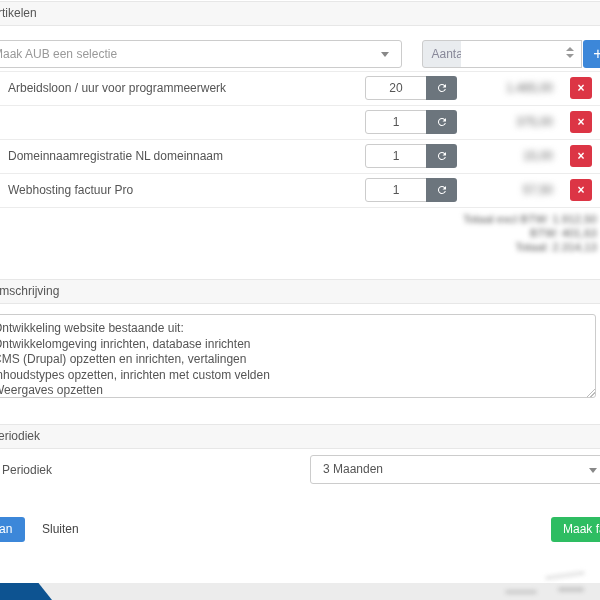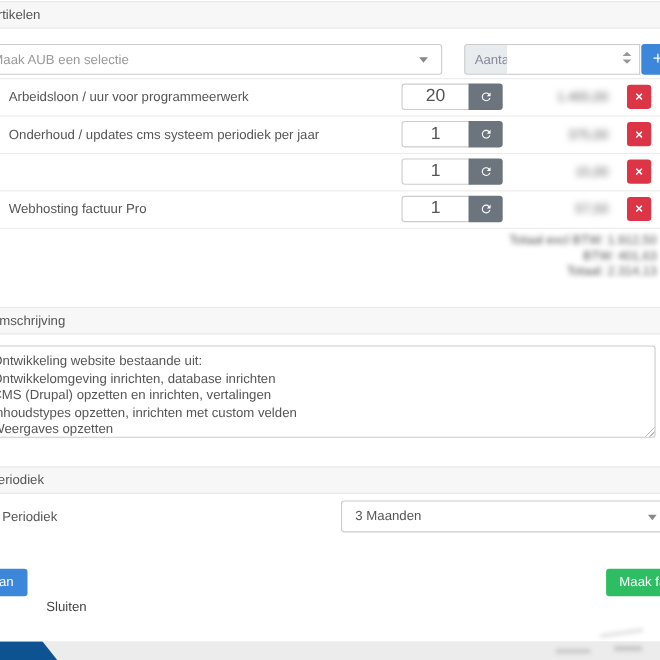--- a/index.html
+++ b/index.html
@@ -41,21 +41,21 @@
     position:absolute;background:#3c87d9;border:none;border-radius:3px;color:#fff;
     font-size:16px;line-height:26px;text-align:center;cursor:pointer;padding:0;
   }
   
   .rows{position:absolute;left:-20px;top:71px;width:640px;}
   .arow{position:relative;width:640px;height:33px;border-bottom:1px solid #ececec;}
   .arow:first-child{border-top:1px solid #ececec;}
   .arow .aname{position:absolute;left:28px;top:0;line-height:32px;font-size:12px;color:#555;white-space:nowrap;}
   .arow .qty{
     position:absolute;left:385px;top:4px;width:62px;height:24px;box-sizing:border-box;
-    border:1px solid #ccc;border-radius:3px 0 0 3px;font-size:16px;color:#555;
+    border:1px solid #ccc;border-radius:3px 0 0 3px;font-size:12px;color:#555;
     text-align:center;outline:none;background:#fff;font-family:"Liberation Sans",sans-serif;
   }
   .arow .btn-refresh{
     position:absolute;left:446px;top:4px;width:31px;height:24px;
     background:#6c757d;border:none;border-radius:0 3px 3px 0;cursor:pointer;
     display:flex;align-items:center;justify-content:center;padding:0;
   }
   .arow .price{
     position:absolute;right:67px;top:0;line-height:32px;font-size:12px;color:#666;
   }
@@ -134,34 +134,34 @@
             <path d="M17.65 6.35A8 8 0 1 0 19.73 14h-2.08A6 6 0 1 1 12 6c1.66 0 3.14.69 4.22 1.78L13 11h7V4l-2.35 2.35z"></path>
           </svg>
       </button>
       <span class="price blurred">1.465,00</span>
       <button class="btn-del">
         <span>×</span>
       </button>
     </div>
 
     <div class="arow">
-      <span class="aname">Onderhoud / updates cms systeem periodiek per jaar</span>
       <input class="qty" type="text" value="1" style="">
       <button class="btn-refresh">
         <svg width="12" height="12" viewBox="0 0 24 24" fill="#fff">
             <path d="M17.65 6.35A8 8 0 1 0 19.73 14h-2.08A6 6 0 1 1 12 6c1.66 0 3.14.69 4.22 1.78L13 11h7V4l-2.35 2.35z"></path>
           </svg>
       </button>
       <span class="price blurred">375,00</span>
       <button class="btn-del">
         <span>×</span>
       </button>
     </div>
 
     <div class="arow">
+      <span class="aname">Domeinnaamregistratie NL domeinnaam</span>
       <input class="qty" type="text" value="1" style="">
       <button class="btn-refresh">
         <svg width="12" height="12" viewBox="0 0 24 24" fill="#fff">
             <path d="M17.65 6.35A8 8 0 1 0 19.73 14h-2.08A6 6 0 1 1 12 6c1.66 0 3.14.69 4.22 1.78L13 11h7V4l-2.35 2.35z"></path>
           </svg>
       </button>
       <span class="price blurred">15,00</span>
       <button class="btn-del">
         <span>×</span>
       </button>
@@ -204,21 +204,21 @@
     <span class="band-label">Periodiek</span>
   </div>
 
   <span class="field-label" style="left:2px;top:463px;">Periodiek</span>
   <div class="selectbox" style="left:310px;top:455px;width:320px;height:27px;color:#555;">
     <span class="sel-text" style="line-height:27px;">3 Maanden</span>
     <span class="caret-down" style="right:34px;top:12px;"></span>
   </div>
 
   <button class="btn btn-primary" style="left:-45px;top:517px;width:70px;">Opslaan</button>
-  <button class="btn btn-light" style="left:30px;top:517px;margin-top:22px;">Sluiten</button>
+  <button class="btn btn-light" style="left:30px;top:517px;">Sluiten</button>
   <button class="btn btn-success" style="left:551px;top:517px;width:102px;text-align:left;">Maak factuur</button>
 
   <div class="backdrop">
     <div class="logo-shape"></div>
     <div class="nav-blob" style="left:505px;top:7px;width:32px;height:4px;"></div>
     <div class="nav-blob" style="left:558px;top:4px;width:26px;height:5px;"></div>
   </div>
   <div class="nav-blob" style="position:absolute;left:545px;top:574px;width:40px;height:3px;transform:rotate(-8deg);background:#dcdcdc;"></div>
 
 </div>

